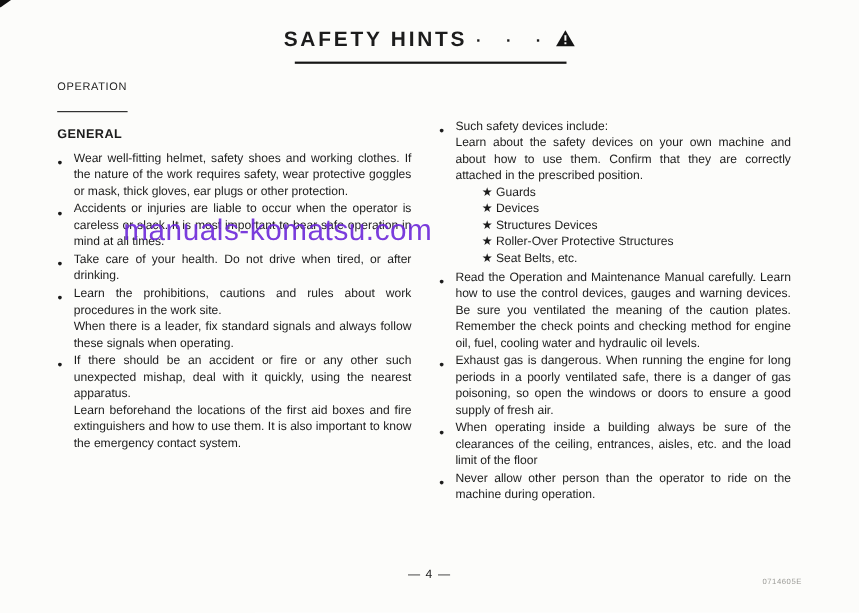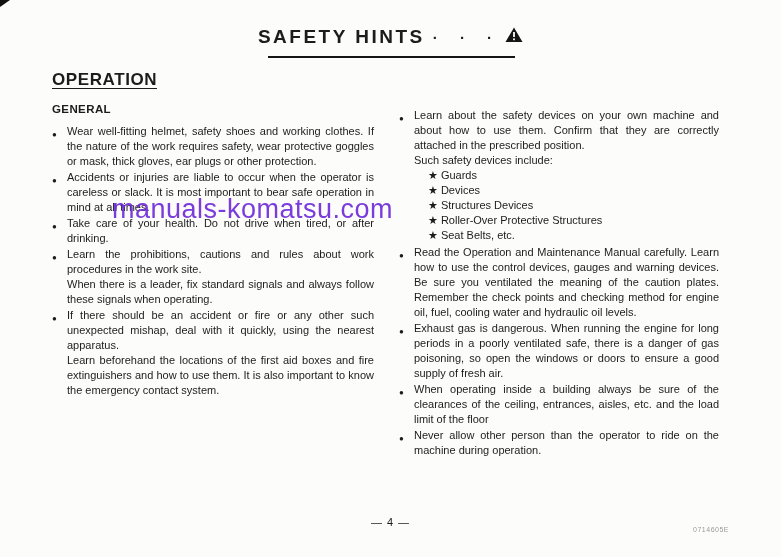--- a/index.html
+++ b/index.html
@@ -29,32 +29,32 @@
     display:inline-block;vertical-align:middle;margin-left:8px;
   }
   .title-icon{display:inline-block;vertical-align:middle;margin-left:4px;}
   .title-rule{
     position:absolute;top:56px;left:268px;width:247px;height:2px;background:#151515;
   }
   .col{position:absolute;font-size:11px;line-height:15px;}
   .col-left{left:52px;top:72px;width:322px;}
   .col-right{left:399px;top:101px;width:320px;}
   .h-operation{
-    font-size:17px;font-weight:bold;letter-spacing:0.6px;
-    border-bottom:1.5px solid #1c1c1c;display:inline-block;padding-bottom:1px;
+    font-size:10px;font-weight:normal;letter-spacing:0.6px;
+    border-bottom:1.5px solid #1c1c1c;display:inline-block;padding-bottom:14px;
   }
   .h-general{
     font-size:11.5px;font-weight:bold;letter-spacing:0.4px;margin-top:13px;
   }
   .bullets{margin-top:7px;}
   .bullet{display:flex;margin-bottom:1px;}
   .dot{width:15px;flex:0 0 15px;font-size:8px;padding-top:3px;color:#1c1c1c;}
   .btext{flex:1;text-align:justify;}
   .btext p{margin:0;}
-  .starlist{margin:0 0 1px 14px;}
+  .starlist{margin:0 0 1px 24px;}
   .staritem{text-align:left;}
   .watermark{
     position:absolute;left:112px;top:194px;
     font-size:27px;letter-spacing:0.5px;color:#6d28d9;opacity:0.9;
     font-family:"Liberation Sans", sans-serif;
   }
   .footer-page{
     position:absolute;bottom:29px;left:0;width:100%;text-align:center;
     font-size:11px;letter-spacing:1px;
   }
@@ -116,22 +116,22 @@
           </div>
         </div>
       </div>
   </div>
 
   <div class="col col-right">
     <div class="bullets">
         <div class="bullet">
           <span class="dot">●</span>
           <div class="btext">
+            <p>Such safety devices include:</p>
             <p>Learn about the safety devices on your own machine and about how to use them. Confirm that they are correctly attached in the prescribed position.</p>
-            <p>Such safety devices include:</p>
             <div class="starlist">
               <div class="staritem">★ Guards</div>
               <div class="staritem">★ Devices</div>
               <div class="staritem">★ Structures Devices</div>
               <div class="staritem">★ Roller-Over Protective Structures</div>
               <div class="staritem">★ Seat Belts, etc.</div>
             </div>
           </div>
         </div>
         <div class="bullet">

